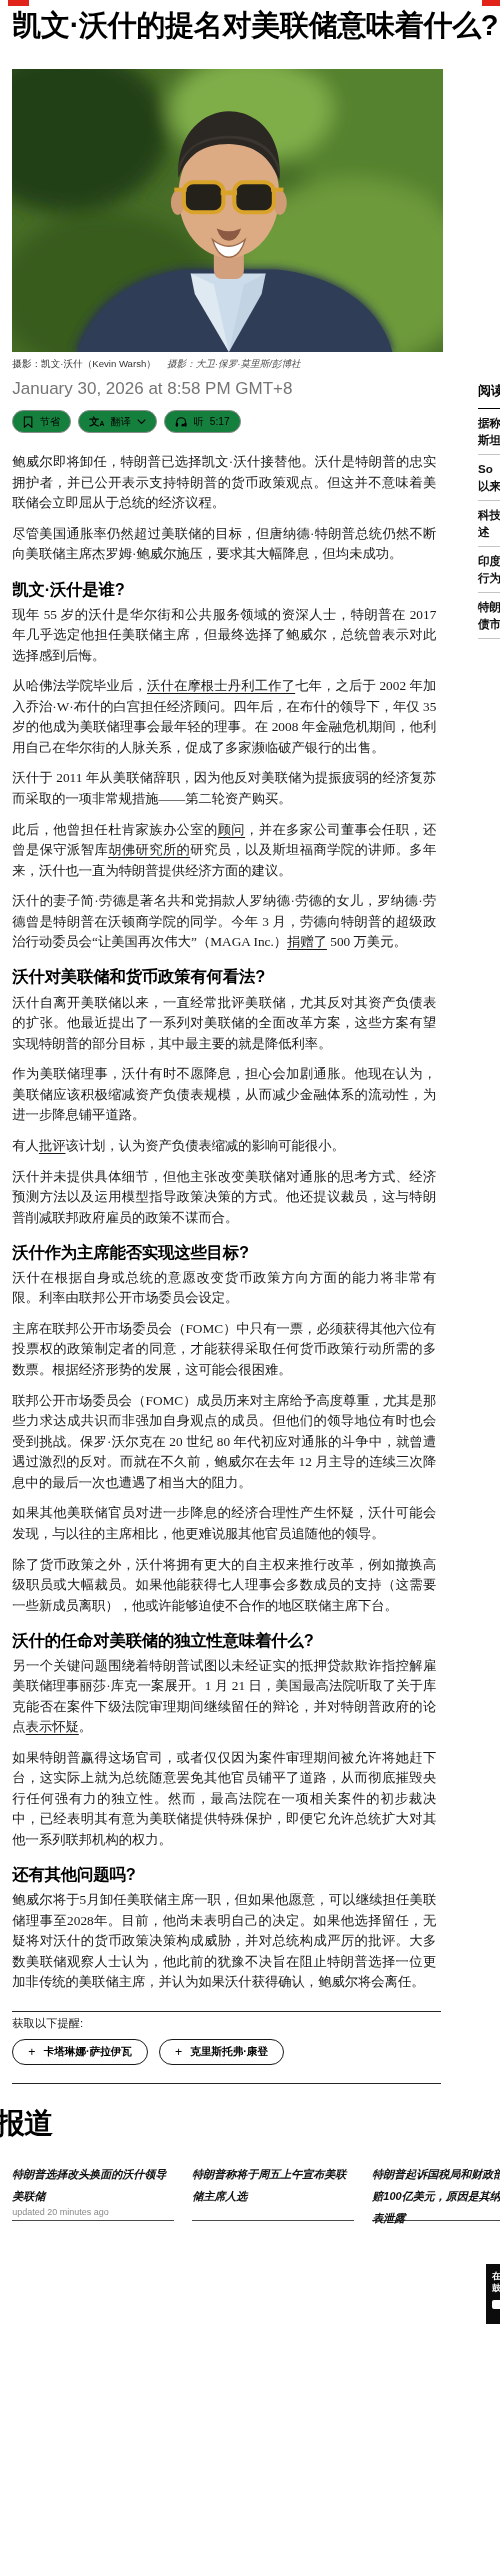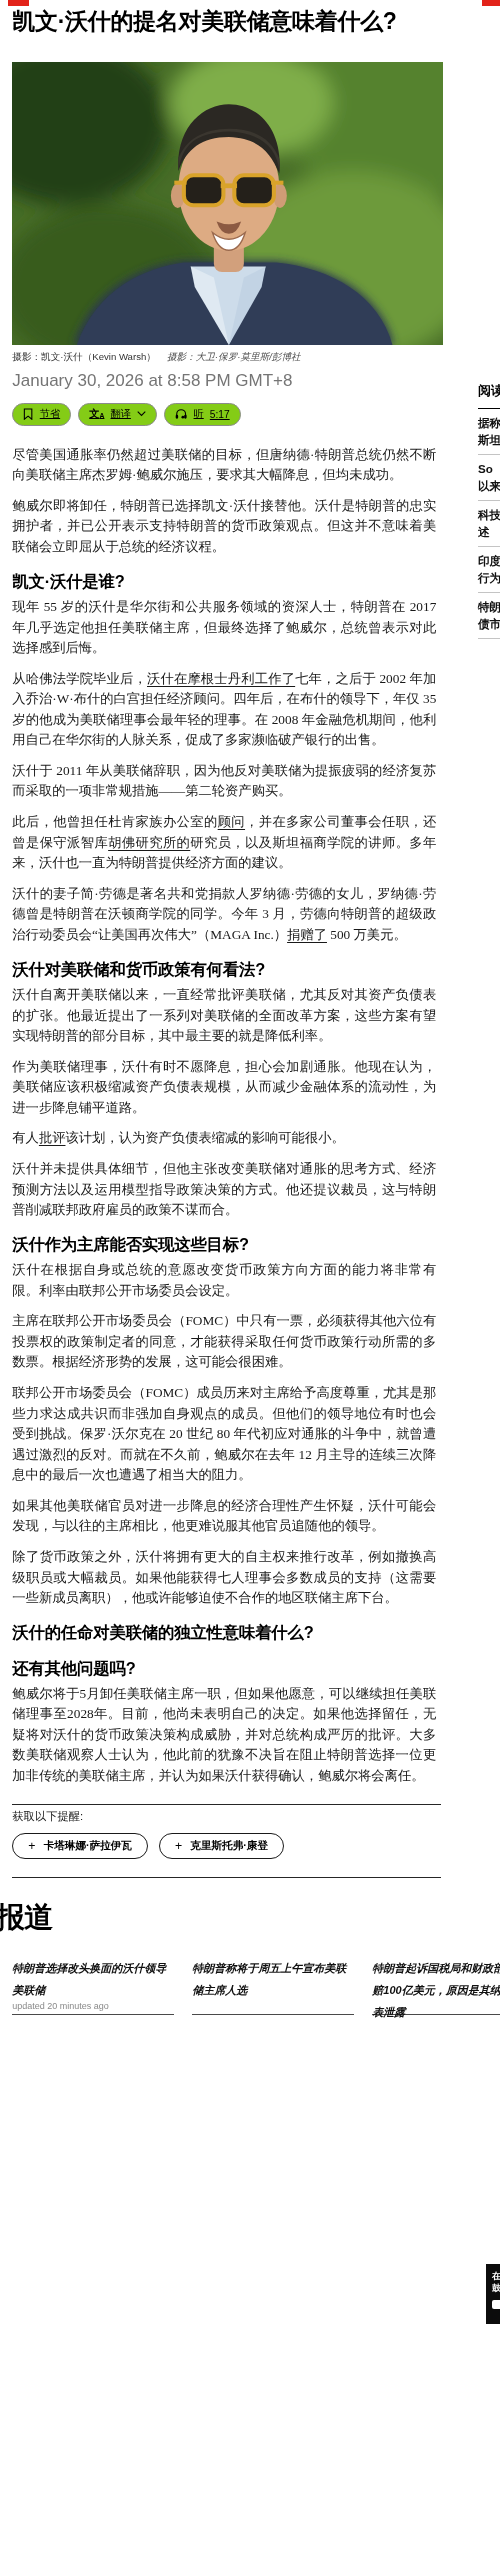--- a/index.html
+++ b/index.html
@@ -7,38 +7,38 @@
     width:500px;height:2576px;position:relative;overflow:hidden;
     background:#ffffff;font-family:"Liberation Sans",sans-serif;color:#111;
   }
   .red-mark{position:absolute;top:0;height:6.1px;background:#e2231a;}
   .red-mark.left{left:8.2px;width:20.5px;}
   .red-mark.right{left:482px;width:18.4px;}
 
   .content{position:absolute;left:12.3px;top:6.8px;width:431px;}
 
   h1.title{
-    margin:0;font-size:23px;line-height:1.25;font-weight:900;color:#000;
+    margin:0;font-size:29px;line-height:1.25;font-weight:900;color:#000;
     letter-spacing:-0.3px;white-space:nowrap;width:478px;
   }
 
   .hero{margin-top:26px;width:431px;height:283px;overflow:hidden;background:#3f6b25;}
   .hero svg{display:block;}
 
   .caption{margin-top:6.1px;font-size:9.6px;color:#343434;}
   .caption .credit{font-style:italic;color:#4c4c4c;margin-left:11px;}
 
   .byline{margin-top:16.4px;font-size:12.3px;color:#000;}
   .byline a{color:#000;text-decoration:underline;text-underline-offset:2.7px;text-decoration-thickness:0.7px;cursor:pointer;}
   .date{margin-top:7.5px;font-size:17px;color:#757575;}
 
   .toolbar{margin-top:11.6px;display:flex;gap:6.8px;align-items:center;}
   .pill-btn{
     display:inline-flex;align-items:center;gap:6.1px;height:23px;padding:0 10.2px;
-    border:0.7px solid #8b8b8b;border-radius:12.3px;background:#84cc16;font-size:10.2px;color:#000;cursor:pointer;text-decoration:underline;
+    border:0.7px solid #8b8b8b;border-radius:12.3px;background:#15803d;font-size:10.2px;color:#000;cursor:pointer;
   }
   .pill-btn svg{display:block;}
   .tr-glyph{font-size:10.2px;font-weight:700;}
   .tr-glyph .sub{font-size:6.8px;vertical-align:-1.4px;}
   .listen-time{color:#000;}
 
   .article{margin-top:19px;width:424px;}
   .article p{
     font-family:"Liberation Serif",serif;font-size:13.3px;line-height:20.5px;
     margin:0 0 10.2px 0;color:#191919;text-align:justify;
@@ -174,40 +174,42 @@
           <rect x="13.4" y="10" width="3.6" height="5.6" rx="1.6" fill="#000"></rect>
           <circle cx="11.5" cy="13.5" r="2" fill="#000"></circle>
         </svg>
       </span>
       <span>听</span>
       <span class="listen-time">5:17</span>
     </button>
   </div>
 
   <div class="article" id="article">
+      <p><span>鲍威尔即将卸任，特朗普已选择凯文·沃什接替他。沃什是特朗普的忠实拥护者，并已公开表示支持特朗普的货币政策观点。但这并不意味着美联储会立即屈从于总统的经济议程。</span></p>
       <p><span>尽管美国通胀率仍然超过美联储的目标，但唐纳德·特朗普总统仍然不断向美联储主席杰罗姆·鲍威尔施压，要求其大幅降息，但均未成功。</span></p>
-      <p><span>鲍威尔即将卸任，特朗普已选择凯文·沃什接替他。沃什是特朗普的忠实拥护者，并已公开表示支持特朗普的货币政策观点。但这并不意味着美联储会立即屈从于总统的经济议程。</span></p>
       <h2>凯文·沃什是谁?</h2>
       <p><span>现年 55 岁的沃什是华尔街和公共服务领域的资深人士，特朗普在 2017 年几乎选定他担任美联储主席，但最终选择了鲍威尔，总统曾表示对此选择感到后悔。</span></p>
       <p><span>从哈佛法学院毕业后，</span><a>沃什在摩根士丹利工作了</a><span>七年，之后于 2002 年加入乔治·W·布什的白宫担任经济顾问。四年后，在布什的领导下，年仅 35 岁的他成为美联储理事会最年轻的理事。在 2008 年金融危机期间，他利用自己在华尔街的人脉关系，促成了多家濒临破产银行的出售。</span></p>
       <p><span>沃什于 2011 年从美联储辞职，因为他反对美联储为提振疲弱的经济复苏而采取的一项非常规措施——第二轮资产购买。</span></p>
       <p><span>此后，他曾担任杜肯家族办公室的</span><a>顾问</a><span>，并在多家公司董事会任职，还曾是保守派智库</span><a>胡佛研究所的</a><span>研究员，以及斯坦福商学院的讲师。多年来，沃什也一直为特朗普提供经济方面的建议。</span></p>
       <p><span>沃什的妻子简·劳德是著名共和党捐款人罗纳德·劳德的女儿，罗纳德·劳德曾是特朗普在沃顿商学院的同学。今年 3 月，劳德向特朗普的超级政治行动委员会“让美国再次伟大”（MAGA Inc.）</span><a>捐赠了</a><span> 500 万美元。</span></p>
       <h2>沃什对美联储和货币政策有何看法?</h2>
       <p><span>沃什自离开美联储以来，一直经常批评美联储，尤其反对其资产负债表的扩张。他最近提出了一系列对美联储的全面改革方案，这些方案有望实现特朗普的部分目标，其中最主要的就是降低利率。</span></p>
       <p><span>作为美联储理事，沃什有时不愿降息，担心会加剧通胀。他现在认为，美联储应该积极缩减资产负债表规模，从而减少金融体系的流动性，为进一步降息铺平道路。</span></p>
       <p><span>有人</span><a>批评</a><span>该计划，认为资产负债表缩减的影响可能很小。</span></p>
       <p><span>沃什并未提供具体细节，但他主张改变美联储对通胀的思考方式、经济预测方法以及运用模型指导政策决策的方式。他还提议裁员，这与特朗普削减联邦政府雇员的政策不谋而合。</span></p>
       <h2>沃什作为主席能否实现这些目标?</h2>
       <p><span>沃什在根据自身或总统的意愿改变货币政策方向方面的能力将非常有限。利率由联邦公开市场委员会设定。</span></p>
       <p><span>主席在联邦公开市场委员会（FOMC）中只有一票，必须获得其他六位有投票权的政策制定者的同意，才能获得采取任何货币政策行动所需的多数票。根据经济形势的发展，这可能会很困难。</span></p>
       <p><span>联邦公开市场委员会（FOMC）成员历来对主席给予高度尊重，尤其是那些力求达成共识而非强加自身观点的成员。但他们的领导地位有时也会受到挑战。保罗·沃尔克在 20 世纪 80 年代初应对通胀的斗争中，就曾遭遇过激烈的反对。而就在不久前，鲍威尔在去年 12 月主导的连续三次降息中的最后一次也遭遇了相当大的阻力。</span></p>
       <p><span>如果其他美联储官员对进一步降息的经济合理性产生怀疑，沃什可能会发现，与以往的主席相比，他更难说服其他官员追随他的领导。</span></p>
       <p><span>除了货币政策之外，沃什将拥有更大的自主权来推行改革，例如撤换高级职员或大幅裁员。如果他能获得七人理事会多数成员的支持（这需要一些新成员离职），他或许能够迫使不合作的地区联储主席下台。</span></p>
       <h2>沃什的任命对美联储的独立性意味着什么?</h2>
+      <p><span>另一个关键问题围绕着特朗普试图以未经证实的抵押贷款欺诈指控解雇美联储理事丽莎·库克一案展开。1 月 21 日，美国最高法院听取了关于库克能否在案件下级法院审理期间继续留任的辩论，并对特朗普政府的论点</span><a>表示怀疑</a><span>。</span></p>
+      <p><span>如果特朗普赢得这场官司，或者仅仅因为案件审理期间被允许将她赶下台，这实际上就为总统随意罢免其他官员铺平了道路，从而彻底摧毁央行任何强有力的独立性。然而，最高法院在一项相关案件的初步裁决中，已经表明其有意为美联储提供特殊保护，即便它允许总统扩大对其他一系列联邦机构的权力。</span></p>
       <h2>还有其他问题吗?</h2>
       <p><span>鲍威尔将于5月卸任美联储主席一职，但如果他愿意，可以继续担任美联储理事至2028年。目前，他尚未表明自己的决定。如果他选择留任，无疑将对沃什的货币政策决策构成威胁，并对总统构成严厉的批评。大多数美联储观察人士认为，他此前的犹豫不决旨在阻止特朗普选择一位更加非传统的美联储主席，并认为如果沃什获得确认，鲍威尔将会离任。</span></p>
     </div>
 
   <hr class="rule">
   <div class="alerts-label">获取以下提醒:</div>
   <div class="alerts-row" id="alerts-row">
       <button class="alert-pill">
         <span class="plus">+</span>
         <span>卡塔琳娜·萨拉伊瓦</span>

